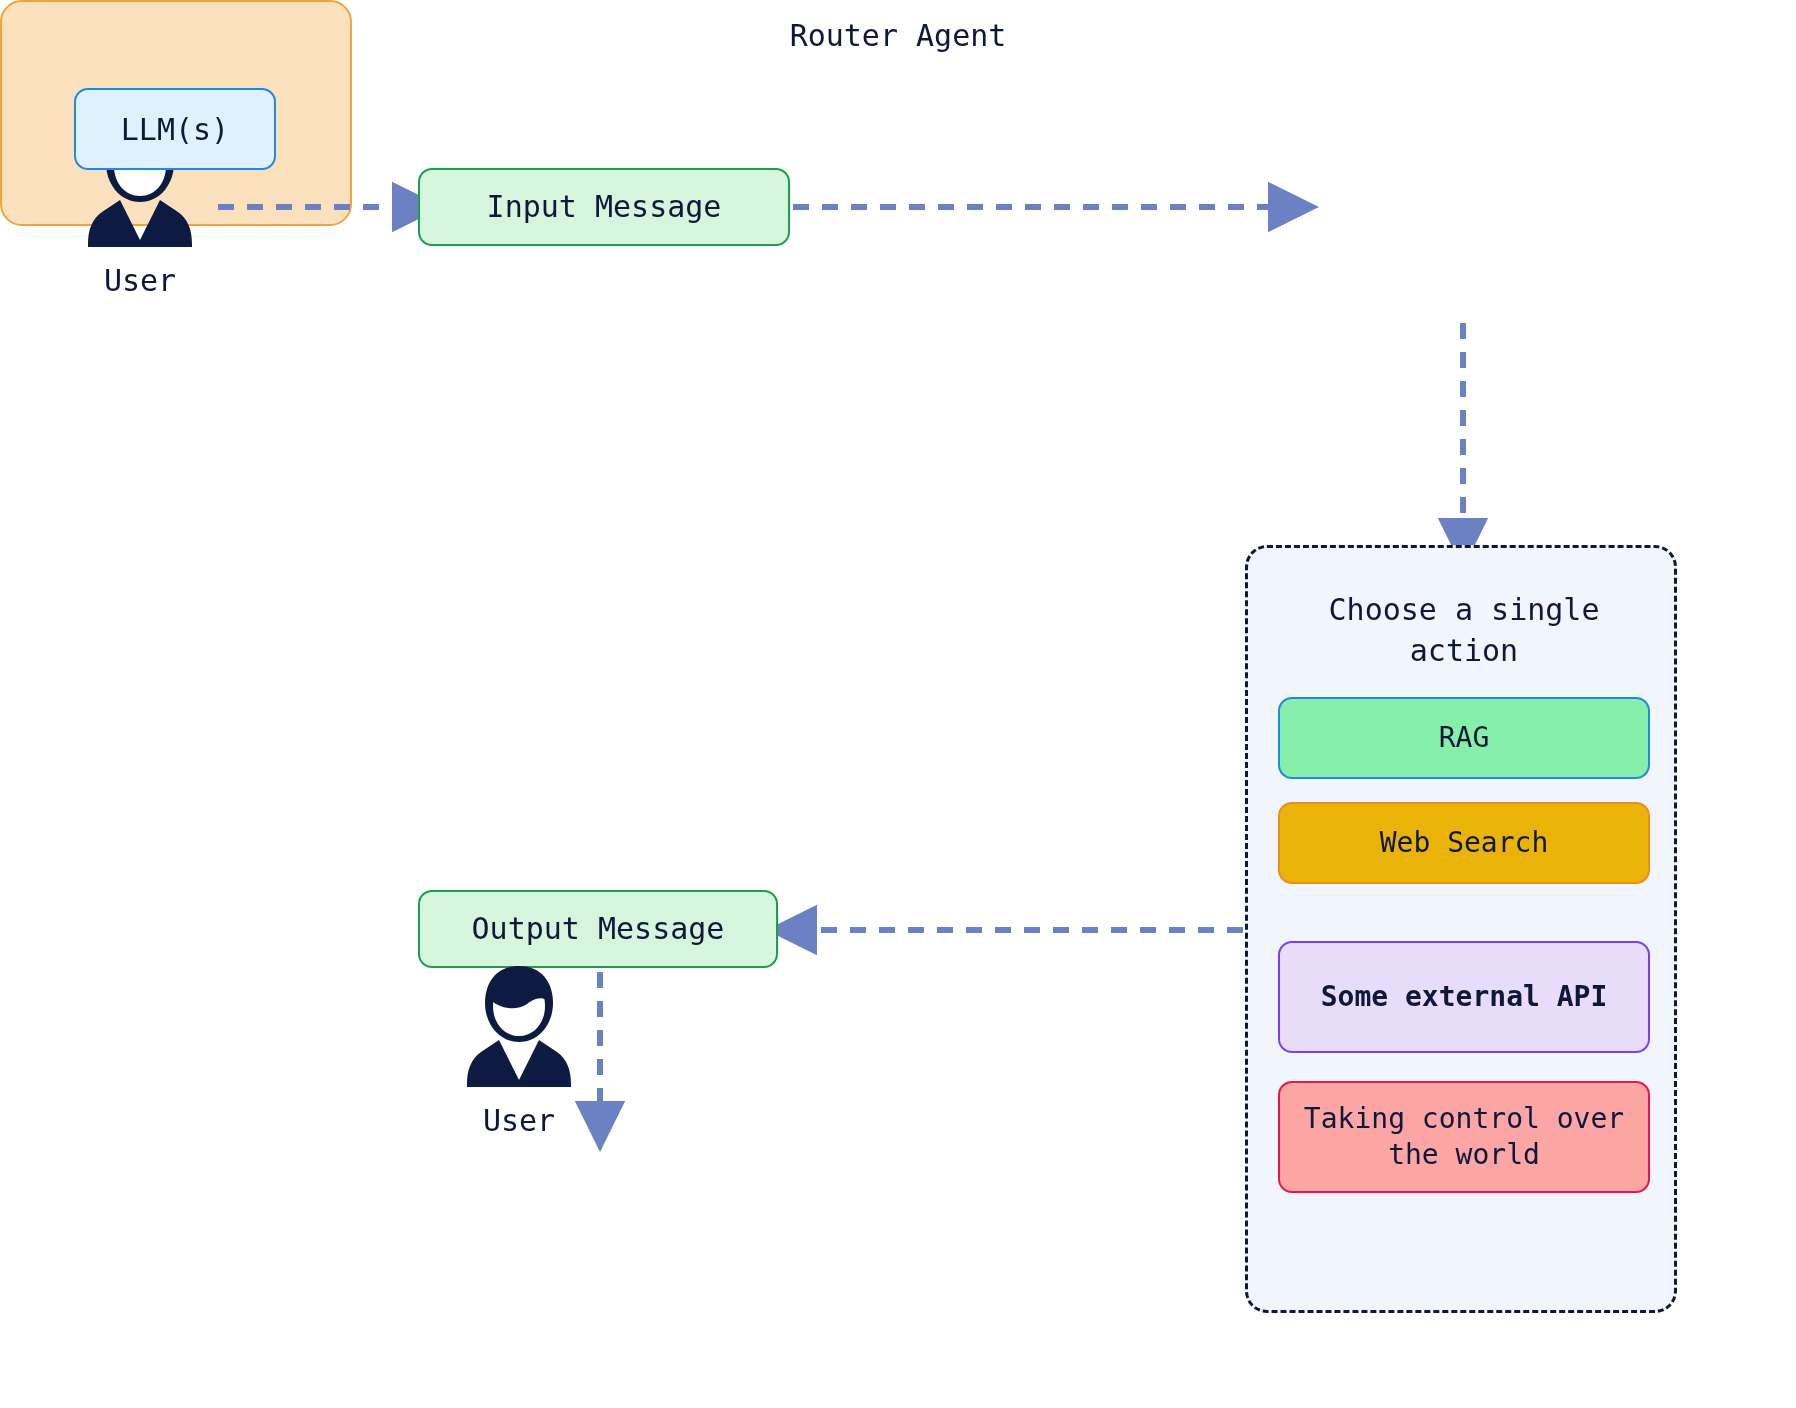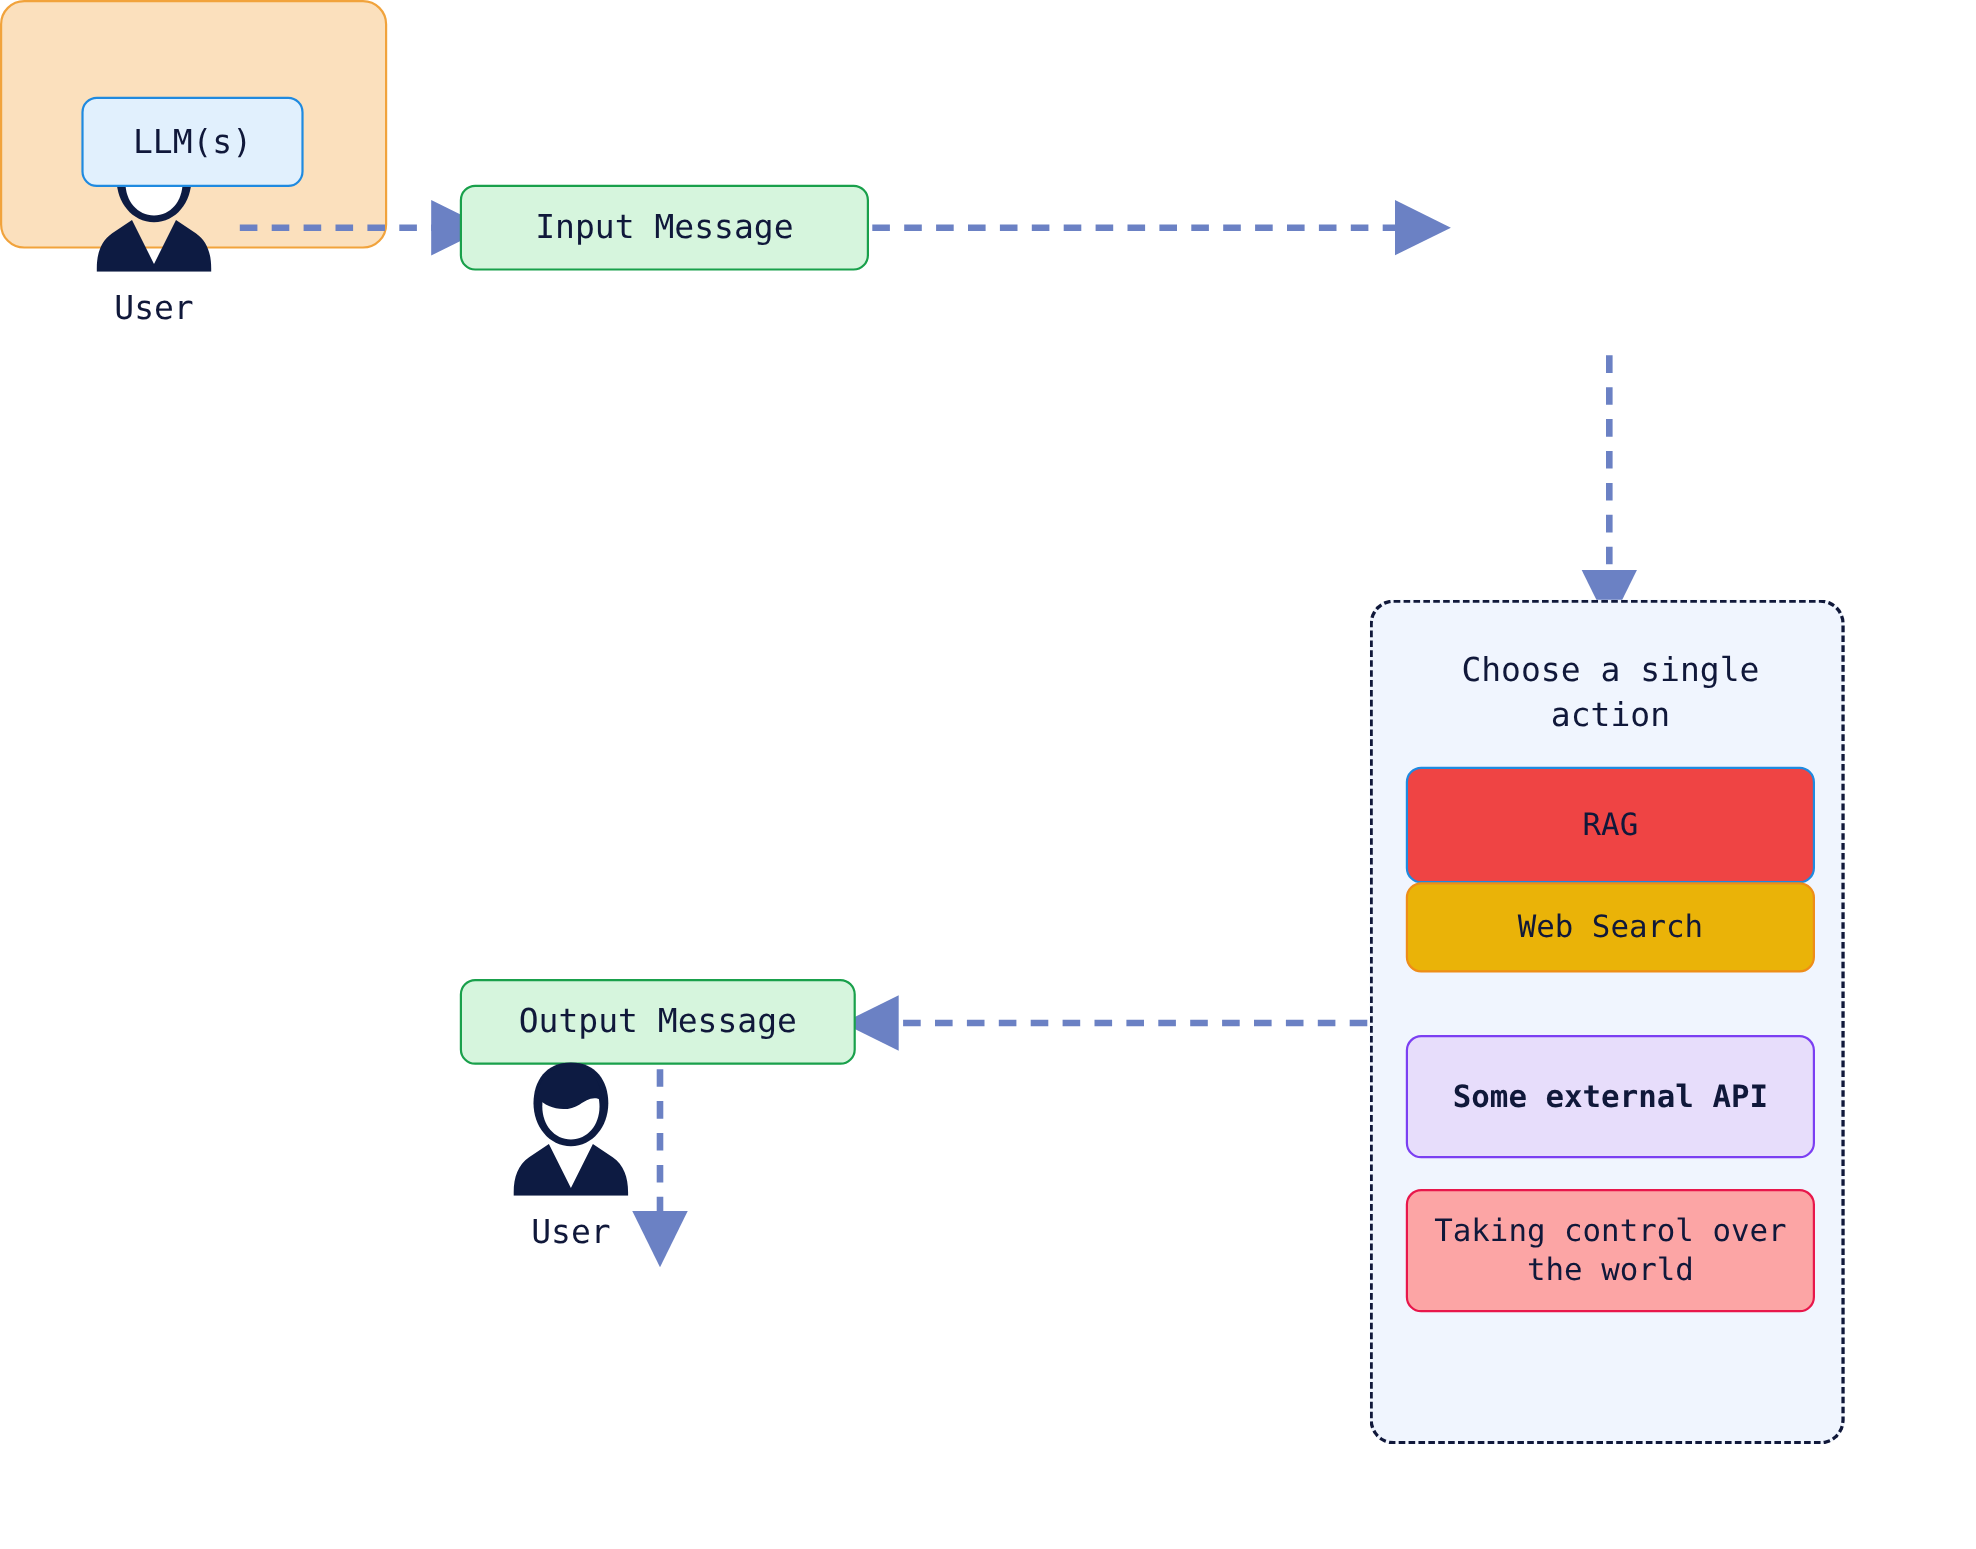--- a/index.html
+++ b/index.html
@@ -96,21 +96,21 @@
     display: flex;
     align-items: center;
     justify-content: center;
     text-align: center;
     border-radius: 14px;
     font-size: 28px;
     line-height: 1.3;
     color: #10183a;
     font-family: "DejaVu Sans Mono", monospace;
   }
-  #action-rag       { top: 149px; height: 106px; background:#ef4444; border:2.5px solid #1f8ae0; }
+  #action-rag       { top: 149px; height: 82px; background:#86efac; border:2.5px solid #1f8ae0; }
   #action-web       { top: 254px; height: 82px; background:#eab308; border:2.5px solid #ee8d19;text-align:right; }
   #action-api       { top: 393px; height: 112px; background:#e7ddfb; border:2.5px solid #7b3ff2;font-weight:bold; }
   #action-takeover  { top: 533px; height: 112px; background:#fca5a5; border:2.5px solid #e8174b; }
 
   
   .user-group { position: absolute; width: 190px; text-align: center; }
   #user-top    { left: 45px;  top: 122px; }
   #user-bottom { left: 424px; top: 962px; }
   .user-icon { display:block; margin: 0 auto; }
   .user-label {
@@ -158,20 +158,21 @@
       <path d="M56 16 C38 16 30 29 30 44 C30 61 41 74 56 74 C71 74 82 61 82 44 C82 29 74 16 56 16 Z" fill="#ffffff"></path>
       <path d="M26 36 C34 46 52 50 64 42 C70 38 76 34 84 38 C84 22 74 6 56 6 C36 6 26 20 26 36 Z" fill="#0d1b42"></path>
       <path d="M36 78 L56 118 L76 78 L94 90 C104 97 108 108 108 122 L108 125 L4 125 L4 122 C4 108 8 97 18 90 Z" fill="#0d1b42"></path>
     </svg>
     <div class="user-label">User</div>
   </div>
 
   <div class="node msg-box" id="input-message">Input Message</div>
 
   <div id="router-agent">
+    <div id="router-agent-title">Router Agent</div>
     <div id="llm-box">LLM(s)</div>
   </div>
 
   <div id="action-container">
     <div id="action-title">Choose a single action</div>
 
     <div class="action-item" id="action-rag">RAG</div>
 
     <div class="action-item" id="action-web">Web Search</div>
 

